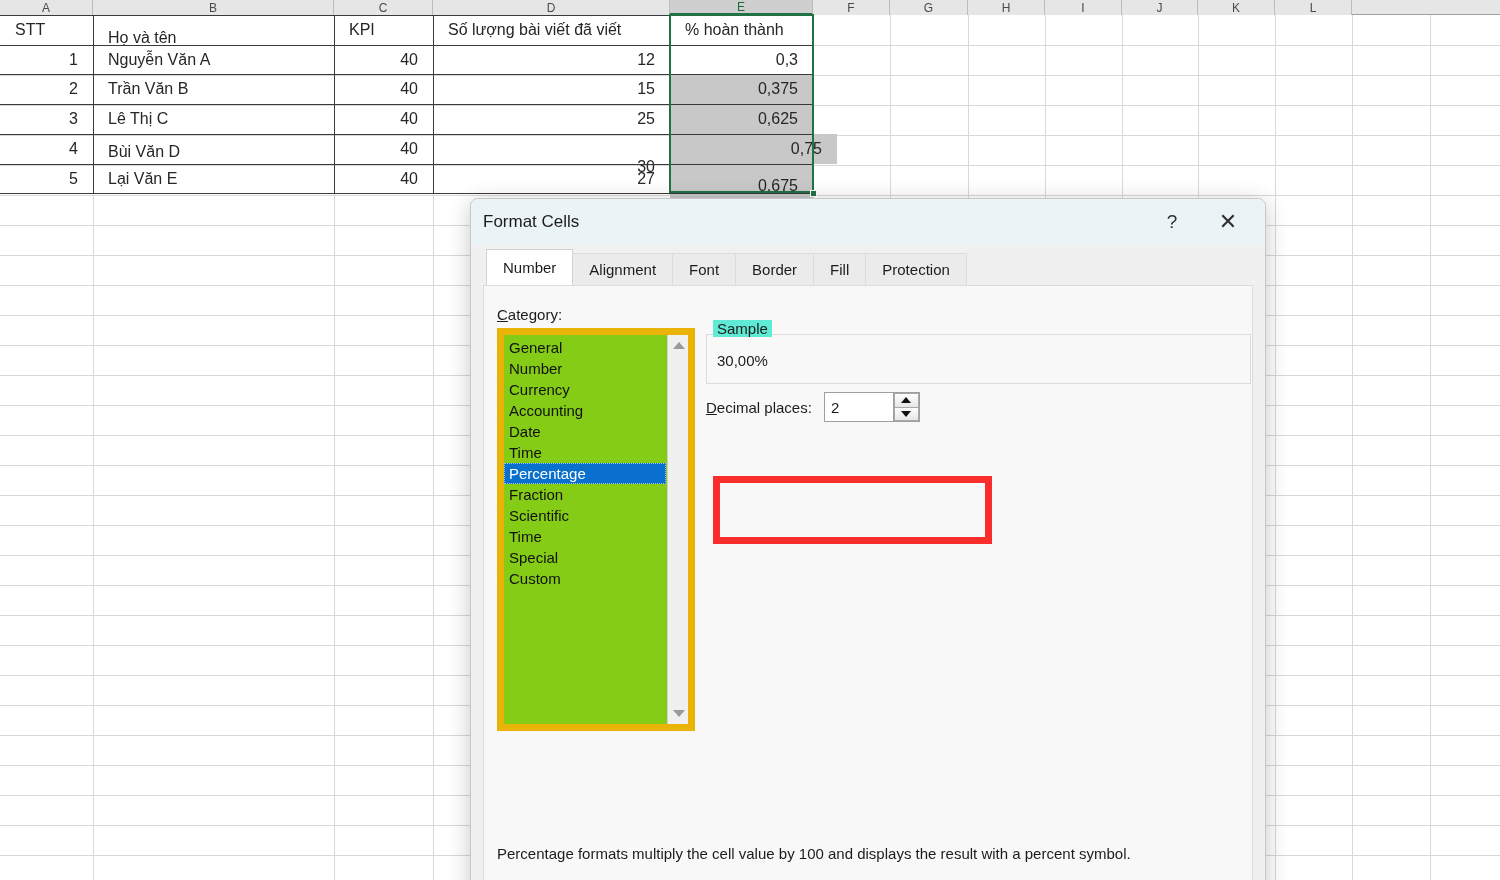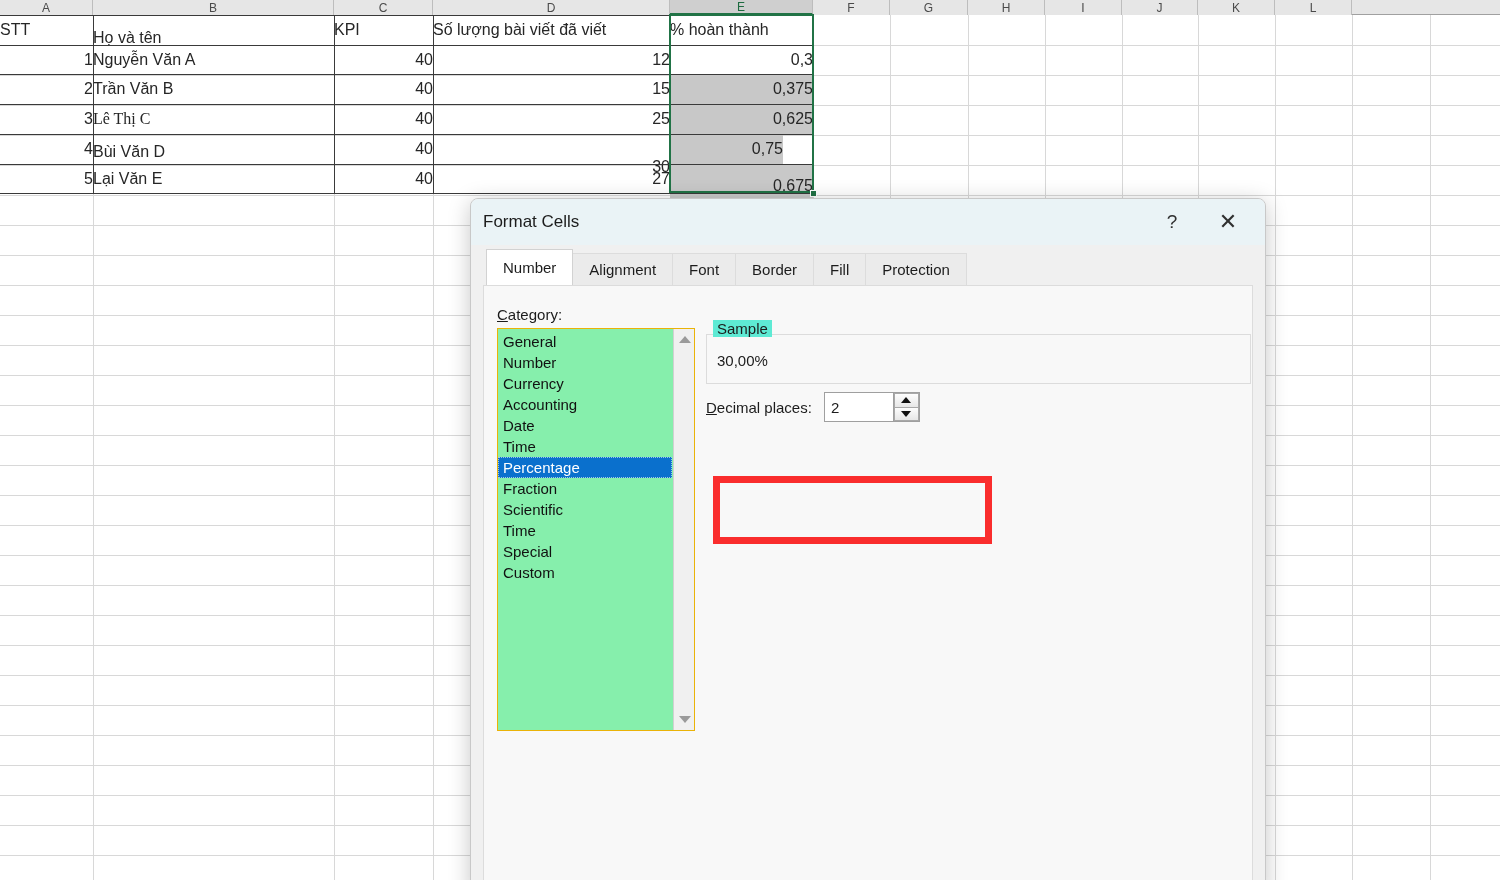--- a/index.html
+++ b/index.html
@@ -42,21 +42,21 @@
     position: absolute; left: 0; right: 0; height: 1px;
     background: #d8d8d8;
   }
 
   
   .tbl-cell {
     position: absolute;
     font-size: 16px;
     color: #262626;
     display: flex; align-items: center;
-    padding: 0 0;
+    padding: 0 15px;
     white-space: nowrap;
     overflow: hidden;
   }
   .tbl-cell.num { justify-content: flex-end; }
   .tbl-border-h {
     position: absolute; height: 1px; background: #3a3a3a;
   }
   .tbl-border-v {
     position: absolute; width: 1px; background: #3a3a3a;
   }
@@ -139,22 +139,22 @@
 
   #category-label {
     position: absolute; left: 13px; top: 20px;
     font-size: 15px; color: #1c1c1c;
   }
   #category-label u { text-decoration: underline; }
 
   #listbox {
     position: absolute; left: 13px; top: 42px;
     width: 198px; height: 403px;
-    background: #86efac;
-    border: 1px solid #eab308;
+    background: #84cc16;
+    border: 7px solid #eab308;
     overflow: hidden;
   }
   #listitems { position: absolute; left: 0; top: 2px; right: 22px; }
   .list-item {
     height: 21px;
     line-height: 21px;
     padding-left: 5px;
     font-size: 15px; color: #111111;
     white-space: nowrap;
   }
@@ -337,29 +337,29 @@
         <div class="tbl-cell" style="left: 93px; width: 241px; top: 45px; height: 29px;">Nguyễn Văn A</div>
         <div class="tbl-cell num" style="left: 334px; width: 99px; top: 45px; height: 29px;">40</div>
         <div class="tbl-cell num" style="left: 433px; width: 237px; top: 45px; height: 29px;">12</div>
         <div class="tbl-cell num" style="left: 670px; width: 143px; top: 45px; height: 29px;">0,3</div>
         <div class="tbl-cell num" style="left: 0px; width: 93px; top: 74px; height: 30px;">2</div>
         <div class="tbl-cell" style="left: 93px; width: 241px; top: 74px; height: 30px;">Trần Văn B</div>
         <div class="tbl-cell num" style="left: 334px; width: 99px; top: 74px; height: 30px;">40</div>
         <div class="tbl-cell num" style="left: 433px; width: 237px; top: 74px; height: 30px;">15</div>
         <div class="tbl-cell num" style="left: 670px; width: 143px; top: 74px; height: 30px; background: rgb(200, 200, 200);">0,375</div>
         <div class="tbl-cell num" style="left: 0px; width: 93px; top: 104px; height: 30px;">3</div>
-        <div class="tbl-cell" style="left: 93px; width: 241px; top: 104px; height: 30px; font-family: Liberation Serif, serif;">Lê Thị C</div>
+        <div class="tbl-cell" style="left: 93px; width: 241px; top: 104px; height: 30px;">Lê Thị C</div>
         <div class="tbl-cell num" style="left: 334px; width: 99px; top: 104px; height: 30px;">40</div>
         <div class="tbl-cell num" style="left: 433px; width: 237px; top: 104px; height: 30px;">25</div>
         <div class="tbl-cell num" style="left: 670px; width: 143px; top: 104px; height: 30px; background: rgb(200, 200, 200);">0,625</div>
         <div class="tbl-cell num" style="left: 0px; width: 93px; top: 134px; height: 30px;">4</div>
         <div class="tbl-cell" style="left: 93px; width: 241px; top: 134px; height: 36px;">Bùi Văn D</div>
         <div class="tbl-cell num" style="left: 334px; width: 99px; top: 134px; height: 30px;">40</div>
         <div class="tbl-cell num" style="left: 433px; width: 237px; top: 146px; height: 41px;">30</div>
-        <div class="tbl-cell num" style="left: 670px; width: 113px; top: 134px; height: 30px; background: rgb(200, 200, 200);">0,75</div>
+        <div class="tbl-cell num" style="left: 670px; width: 167px; top: 134px; height: 30px; background: rgb(200, 200, 200);">0,75</div>
         <div class="tbl-cell num" style="left: 0px; width: 93px; top: 164px; height: 29px;">5</div>
         <div class="tbl-cell" style="left: 93px; width: 241px; top: 164px; height: 29px;">Lại Văn E</div>
         <div class="tbl-cell num" style="left: 334px; width: 99px; top: 164px; height: 29px;">40</div>
         <div class="tbl-cell num" style="left: 433px; width: 237px; top: 164px; height: 29px;">27</div>
         <div class="tbl-cell num" style="left: 670px; width: 143px; top: 164px; height: 44px; background: rgb(200, 200, 200);">0,675</div>
         <div class="tbl-border-h" style="top: 15px; left: 0px; width: 813px;"></div>
         <div class="tbl-border-h" style="top: 45px; left: 0px; width: 813px;"></div>
         <div class="tbl-border-h" style="top: 74px; left: 0px; width: 813px;"></div>
         <div class="tbl-border-h" style="top: 104px; left: 0px; width: 813px;"></div>
         <div class="tbl-border-h" style="top: 134px; left: 0px; width: 813px;"></div>
@@ -435,15 +435,16 @@
               </div>
             <div class="spin-btn">
                 <span class="spin-tri down"></span>
               </div>
           </div>
         </div>
       </div>
 
       <div id="highlight-box" style="border-color: rgb(250, 45, 45);"></div>
 
+      <div id="desc-text">Percentage formats multiply the cell value by 100 and displays the result with a percent symbol.</div>
     </div>
   </div>
 </div>
 
 </body></html>

